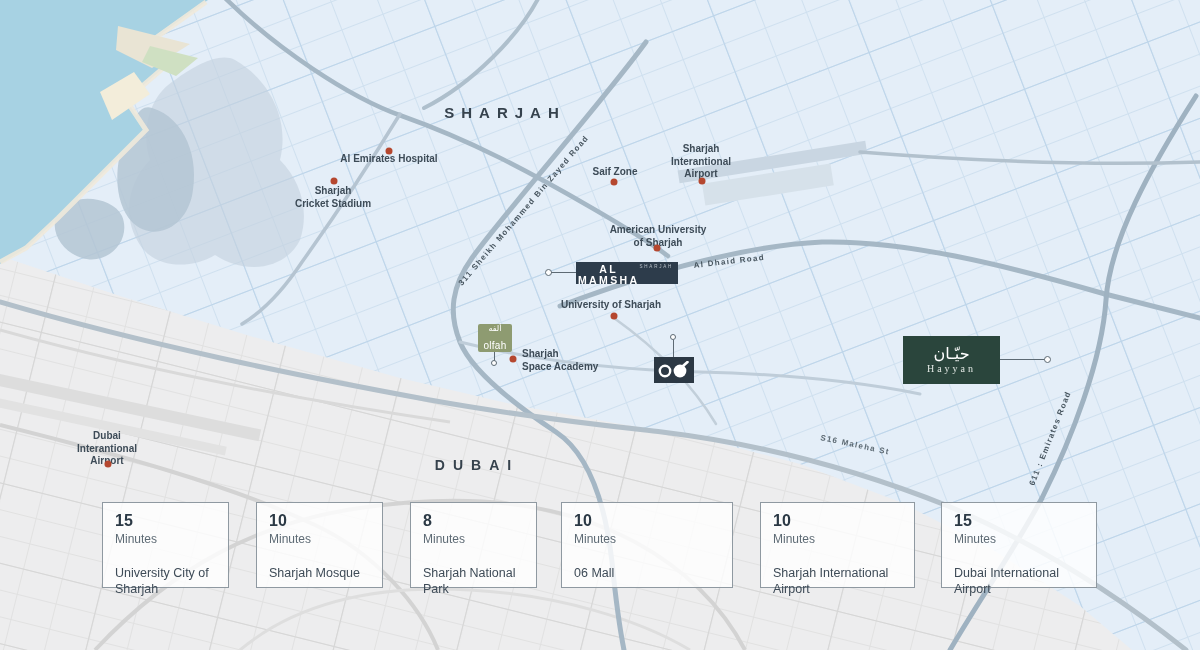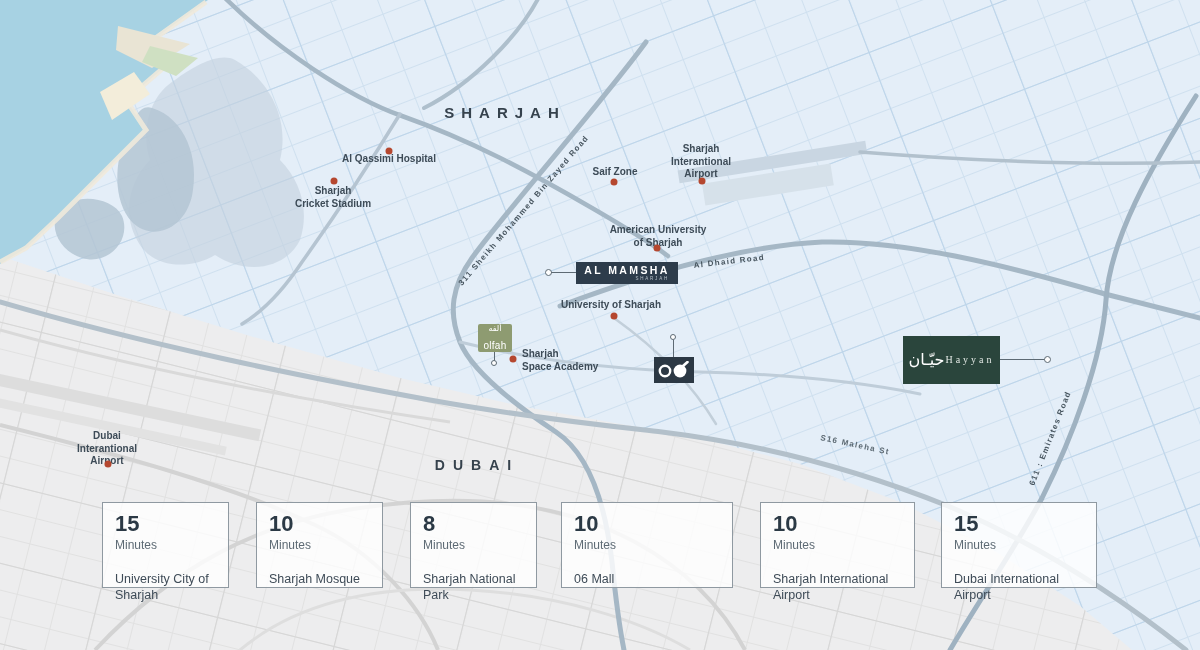--- a/index.html
+++ b/index.html
@@ -19,48 +19,48 @@
   .poi-label.leftalign{transform:none;text-align:left;}
 
   
   .roadlabel{font-family:"Liberation Sans",sans-serif;font-size:8px;font-weight:700;
              letter-spacing:1.3px;fill:#47555f;}
   .roadlabel.muted{fill:#5d6a73;}
 
   
   .badge{position:absolute;box-sizing:border-box;color:#fff;}
   .badge-almamsha{width:102px;height:22px;background:#2d3c4b;display:flex;
-                  flex-direction:column;justify-content:center;padding:2px 6px 1px;}
+                  flex-direction:row;justify-content:center;padding:2px 6px 1px;}
   .badge-almamsha .t1{font-size:10.5px;letter-spacing:2.4px;font-weight:600;
                       text-align:center;line-height:1;}
   .badge-almamsha .t2{font-size:4.5px;letter-spacing:1.8px;color:#b9c2ca;
                       text-align:right;line-height:1.4;padding-right:3px;}
   .badge-olfah{width:34px;height:28px;background:#8e9b71;border-radius:2px;
                display:flex;flex-direction:column;align-items:center;justify-content:center;gap:6px;}
   .badge-olfah .ar{font-family:"DejaVu Sans",sans-serif;font-size:8px;line-height:1.1;}
   .badge-olfah .la{font-size:10px;line-height:1.1;letter-spacing:.3px;}
   .badge-06{width:40px;height:26px;background:#2c3844;display:flex;
             align-items:center;justify-content:center;}
   .badge-hayyan{width:97px;height:48px;background:#2a453c;display:flex;
-                flex-direction:row;align-items:center;justify-content:center;gap:1px;}
+                flex-direction:column;align-items:center;justify-content:center;gap:1px;}
   .badge-hayyan .ar{font-family:"DejaVu Sans",sans-serif;font-size:16px;line-height:1.05;}
   .badge-hayyan .la{font-family:"Liberation Serif",serif;font-size:10px;
                     letter-spacing:3px;color:#e4eae6;line-height:1;}
 
   
   .leader-h{position:absolute;height:1px;background:#5d6a74;}
   .leader-v{position:absolute;width:1px;background:#5d6a74;}
   .leader-dot{position:absolute;width:7px;height:7px;border:1px solid #5d6a74;
               background:#fff;border-radius:50%;box-sizing:border-box;}
 
   
   .card{position:absolute;top:502px;height:86px;box-sizing:border-box;
         background:rgba(255,255,255,.82);border:1px solid #8f99a1;
         padding:9px 12px;}
-  .card-min{font-size:22px;font-weight:700;color:#2b3945;line-height:1.1;}
+  .card-min{font-size:16px;font-weight:700;color:#2b3945;line-height:1.1;}
   .card-unit{font-size:12px;color:#5d6a74;margin-top:2px;}
   .card-dest{font-size:12.5px;color:#3e4b57;margin-top:19px;line-height:1.3;}
 </style>
 </head>
 <body>
 
 <div id="stage">
 
   <svg class="mapbase" width="1200" height="650" viewBox="0 0 1200 650">
     <defs>
@@ -142,21 +142,21 @@
       <text class="roadlabel"><textPath href="#pDhaid">Al Dhaid Road</textPath></text>
       <text class="roadlabel muted"><textPath href="#pMaleha">S16 Maleha St</textPath></text>
       <text class="roadlabel"><textPath href="#pEmir">611 : Emirates Road</textPath></text>
     </g>
   </svg>
 
   <div class="city-label" style="left:505px;top:104px;">SHARJAH</div>
   <div class="city-label" style="left:477px;top:457px;font-size:14px;letter-spacing:8px;">DUBAI</div>
 
   <span class="poi-dot" style="left:389px;top:151px;"></span>
-  <div class="poi-label" style="left:389px;top:153px;">Al Qassimi Hospital</div>
+  <div class="poi-label" style="left:389px;top:153px;">Al Emirates Hospital</div>
 
   <span class="poi-dot" style="left:334px;top:181px;"></span>
   <div class="poi-label" style="left:333px;top:185px;">Sharjah
 Cricket Stadium</div>
 
   <div class="poi-label" style="left:615px;top:166px;">Saif Zone</div>
   <span class="poi-dot" style="left:614px;top:182px;"></span>
 
   <div class="poi-label" style="left:701px;top:143px;">Sharjah
 Interantional

